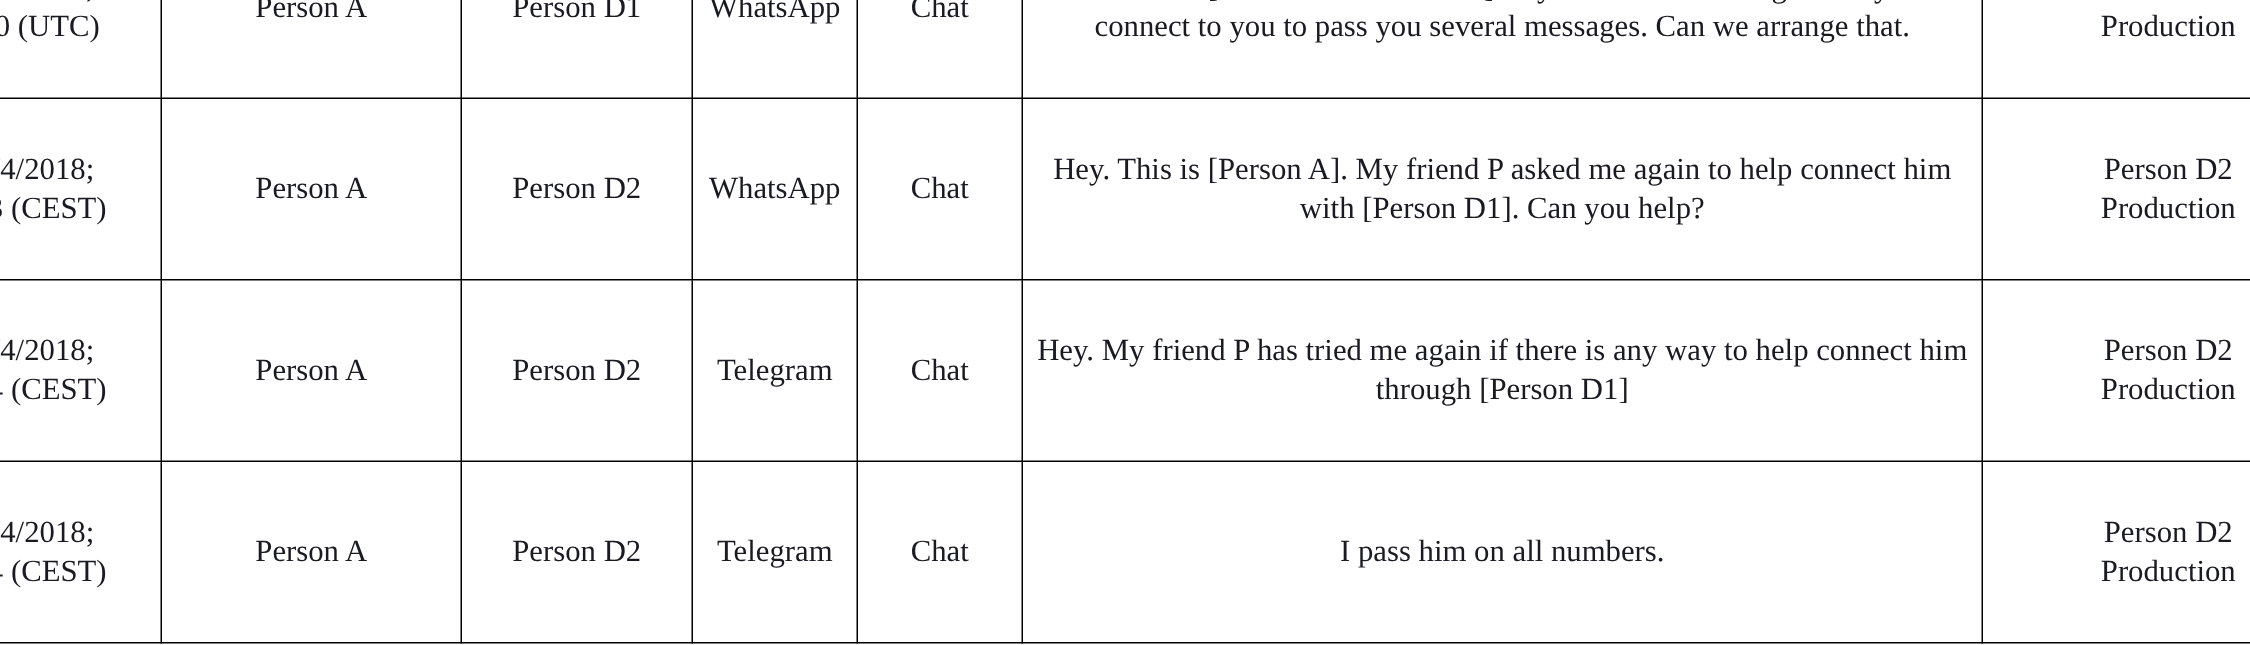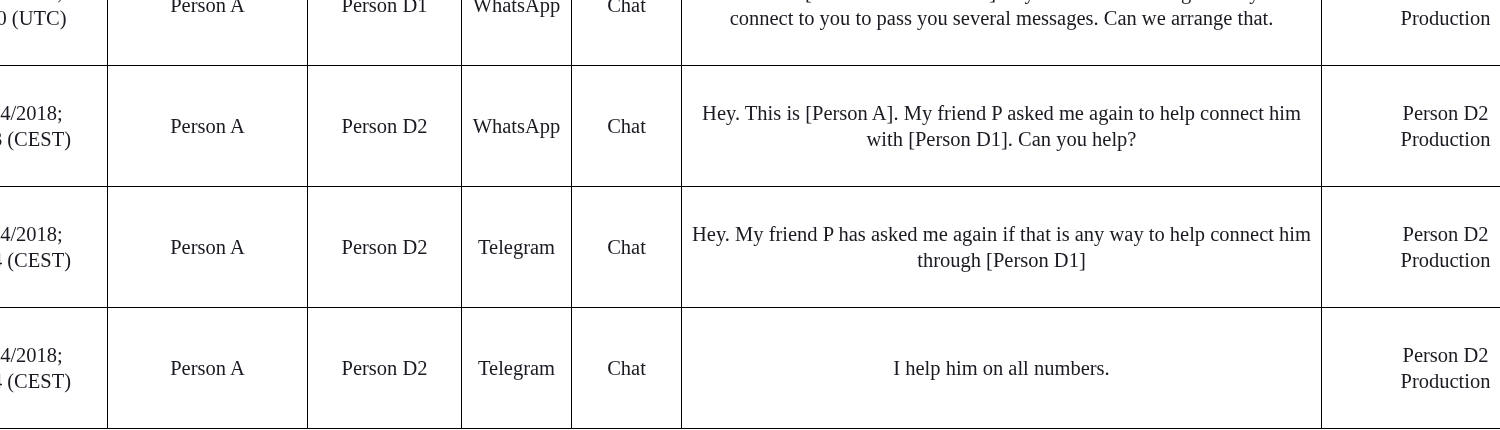--- a/index.html
+++ b/index.html
@@ -124,37 +124,37 @@
 
         <tr class="row-body">
           <td class="datetime-cell">
             <div>4/4/2018;</div>
             <div>:54 (CEST)</div>
           </td>
           <td>Person A</td>
           <td>Person D2</td>
           <td>Telegram</td>
           <td>Chat</td>
-          <td class="message-cell">Hey. My friend P has asked me again if that is any way to help connect him through [Person D1]</td>
+          <td class="message-cell">Hey. My friend P has tried me again if there is any way to help connect him through [Person D1]</td>
           <td class="source-cell">
             <div>Person D2</div>
             <div>Production</div>
           </td>
         </tr>
 
         <tr class="row-body">
           <td class="datetime-cell">
             <div>4/4/2018;</div>
             <div>:54 (CEST)</div>
           </td>
           <td>Person A</td>
           <td>Person D2</td>
           <td>Telegram</td>
           <td>Chat</td>
-          <td class="message-cell">I help him on all numbers.</td>
+          <td class="message-cell">I pass him on all numbers.</td>
           <td class="source-cell">
             <div>Person D2</div>
             <div>Production</div>
           </td>
         </tr>
 
       </tbody>
     </table>
   </div>
 </div>

